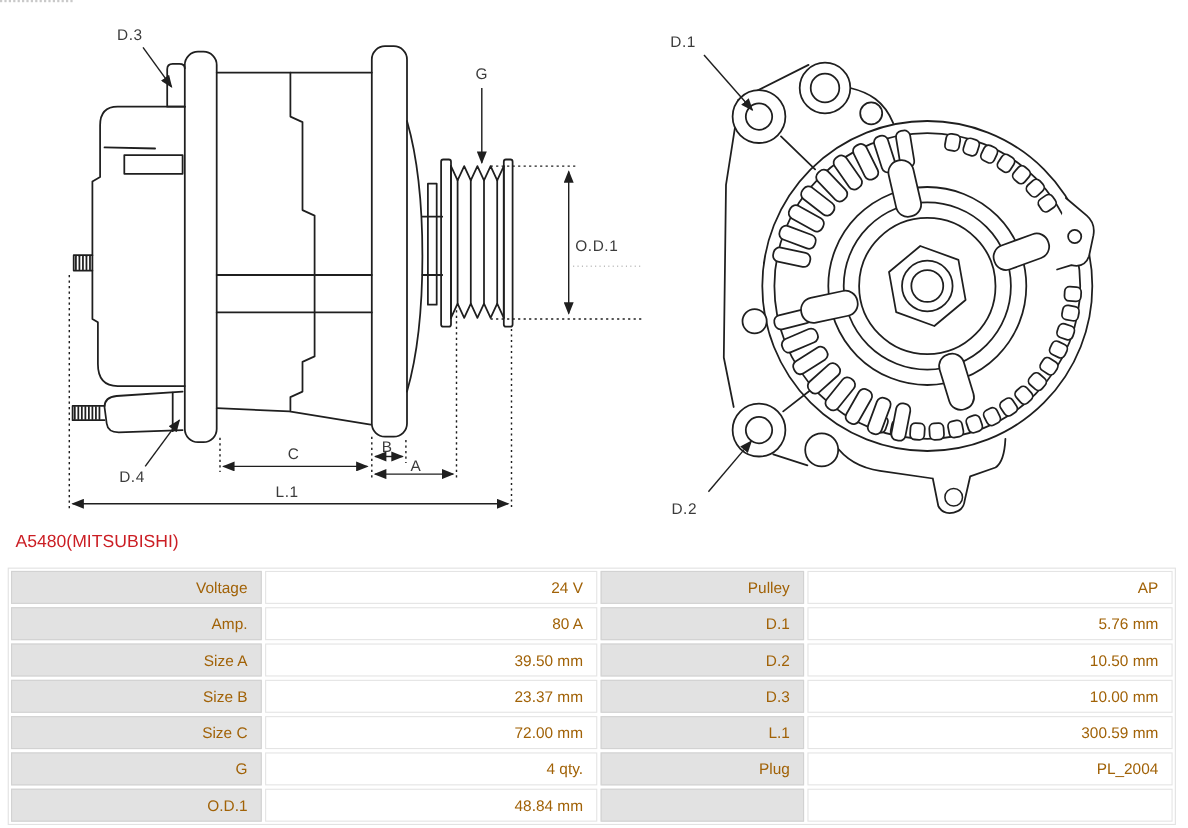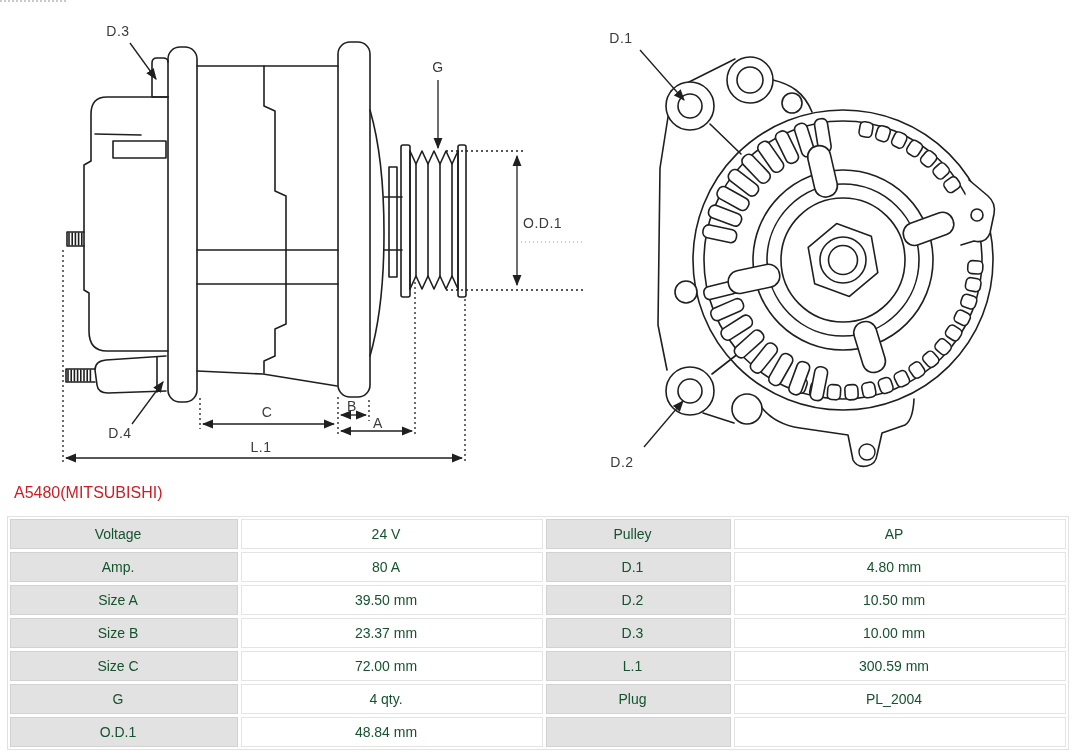--- a/index.html
+++ b/index.html
@@ -5,21 +5,21 @@
   html,body{margin:0;padding:0;background:#fff;}
   .stage{position:relative;width:1080px;height:753px;background:#fff;overflow:hidden;
          font-family:"Liberation Sans",sans-serif;}
   .artifact{position:absolute;left:0;top:0;width:66px;height:3px;border-top:2px dotted #c9c9c9;}
   .drawing{position:absolute;left:0;top:0;}
   .dim-text{font-size:14px;fill:#3b3b3b;letter-spacing:.5px;}
   .page-title{position:absolute;left:14px;top:484px;font-size:16px;color:#cb1e24;}
   .spec-table{position:absolute;left:7px;top:516px;width:1056px;border:1px solid #e2e2e2;
               background:#fff;padding:2px;display:grid;
               grid-template-columns:228px 302px 185px 332px;gap:3px;}
-  .tcell{height:28px;line-height:28px;font-size:14px;color:#14532d;text-align:center;
+  .tcell{height:28px;line-height:28px;font-size:14px;color:#a16207;text-align:right;
          padding-right:12px;overflow:hidden;white-space:nowrap;}
   .lab{background:#e2e2e2;border:1px solid #d2d2d2;}
   .val{background:#ffffff;border:1px solid #e4e4e4;}
 </style>
 </head>
 <body>
 
 <div class="stage">
 
   <div class="artifact"></div>
@@ -214,21 +214,21 @@
     <div style="display:contents" id="row-tpl">
       <div class="tcell lab">Voltage</div>
       <div class="tcell val">24 V</div>
       <div class="tcell lab">Pulley</div>
       <div class="tcell val">AP</div>
     </div>
   <div style="display:contents" id="row-tpl">
       <div class="tcell lab">Amp.</div>
       <div class="tcell val">80 A</div>
       <div class="tcell lab">D.1</div>
-      <div class="tcell val">4.80 mm</div>
+      <div class="tcell val">5.76 mm</div>
     </div>
       <div style="display:contents" id="row-tpl">
       <div class="tcell lab">Size A</div>
       <div class="tcell val">39.50 mm</div>
       <div class="tcell lab">D.2</div>
       <div class="tcell val">10.50 mm</div>
     </div>
       <div style="display:contents" id="row-tpl">
       <div class="tcell lab">Size B</div>
       <div class="tcell val">23.37 mm</div>

